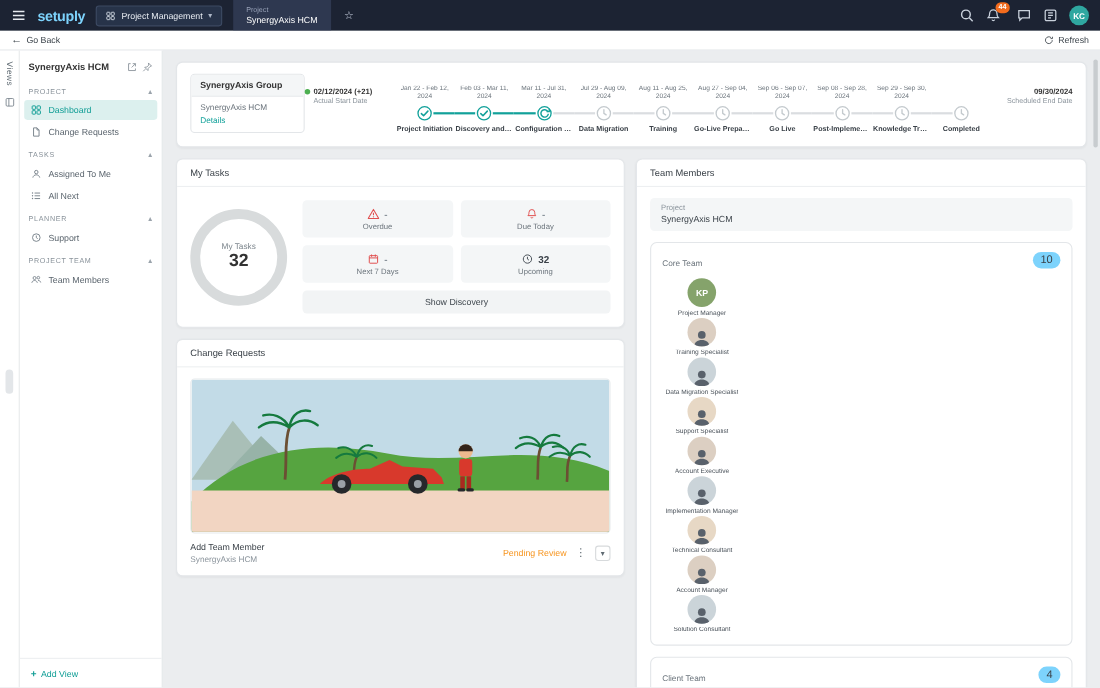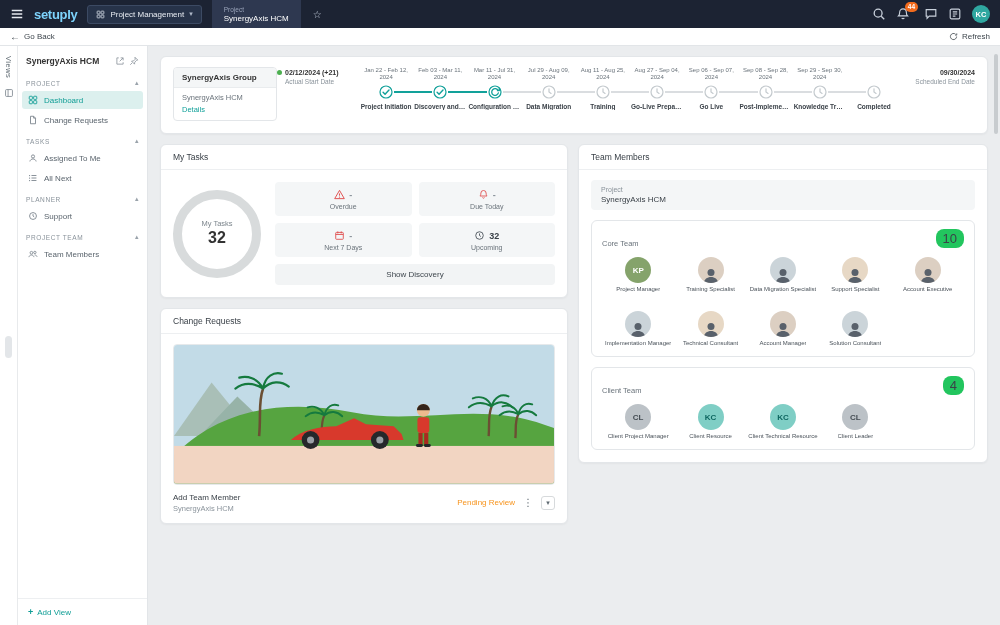--- a/index.html
+++ b/index.html
@@ -57,21 +57,21 @@
 
   
   .main { flex:1; background:#EBEDEF; padding:10px 12px; position:relative; overflow:hidden; }
   .main-scroll-thumb { position:absolute; right:2px; top:8px; width:4px; height:80px; background:#C8CCCF; border-radius:2px; cursor:pointer; }
 
   .card { background:#fff; border:1px solid #E3E6E9; border-radius:6px; box-shadow:0 1px 2px rgba(0,0,0,.04); }
   .card-header { padding:7px 12px; font-size:8.5px; font-weight:500; color:#3A4148; border-bottom:1px solid #EDEFF1; }
 
   
   .status-card { margin-bottom:10px; }
-  .status-body { display:flex; padding:10px 12px 12px; align-items:flex-start; }
+  .status-body { display:flex; padding:10px 12px 12px; align-items:flex-end; }
   .group-box { width:104px; border:1px solid #E3E6E9; border-radius:4px; overflow:hidden; flex:none; }
   .group-box-top { background:#F4F6F7; border-bottom:1px solid #E9ECEE; padding:5px 8px; font-size:8px; font-weight:bold; color:#333; white-space:nowrap; }
   .group-box-bottom { padding:5px 8px 6px; }
   .gb-project { font-size:7.5px; color:#6A737B; margin-bottom:3px; }
   .gb-details { font-size:7.5px; color:#12A19A; cursor:pointer; }
   .timeline { flex:1; display:flex; align-items:flex-start; min-width:0; }
   .tl-start { width:82px; flex:none; padding-top:2px; }
   .tl-start-date { font-size:7px; font-weight:bold; color:#333; display:flex; align-items:center; gap:3px; }
   .tl-start-date::before { content:""; width:5px; height:5px; border-radius:50%; background:#4CAF50; flex:none; }
   .tl-start-label { font-size:6.5px; color:#8A939B; margin-top:2px; padding-left:8px; }
@@ -127,22 +127,22 @@
   .dd-btn { width:14px; height:14px; border:1px solid #D7DADC; border-radius:3px; background:#fff; display:flex; align-items:center; justify-content:center; font-size:7px; color:#5F6A72; cursor:pointer; }
 
   
   .team-body { padding:10px 12px 12px; display:flex; flex-direction:column; gap:10px; }
   .proj-box { background:#F4F6F7; border-radius:4px; padding:6px 10px; cursor:default; }
   .proj-box-label { font-size:7px; color:#8A939B; }
   .proj-box-value { font-size:8px; color:#3A4148; margin-top:2px; }
   .team-group { border:1px solid #E3E6E9; border-radius:6px; padding:8px 10px 10px; }
   .tg-head { display:flex; align-items:flex-end; }
   .tg-label { font-size:7.5px; color:#6A737B; }
-  .tg-badge { margin-left:auto; background:#22c55e; border-radius:8px; padding:2px 7px; font-size:13px; color:#3A4148; }
-  .tg-grid { display:flex; flex-wrap:wrap; row-gap:19px; margin-top:9px; }
+  .tg-badge { margin-left:auto; background:#7dd3fc; border-radius:8px; padding:2px 7px; font-size:10px; color:#3A4148; }
+  .tg-grid { display:flex; flex-wrap:wrap; row-gap:1px; margin-top:9px;flex-direction:column; }
   .member { width:20%; display:flex; flex-direction:column; align-items:center; min-width:0; }
   .avatar { width:26px; height:26px; border-radius:50%; position:relative; overflow:hidden; display:flex; align-items:center; justify-content:center; background:#D5DADD; }
   .av-init { font-size:8px; font-weight:bold; position:relative; z-index:1; }
   .avatar .sil { display:none; position:absolute; bottom:-2px; left:3px; width:20px; height:20px; }
   .avatar.photo1 { background:#DCCFC2; } .avatar.photo2 { background:#CBD4D9; } .avatar.photo3 { background:#E7D8C5; }
   .avatar.photo1 .sil, .avatar.photo2 .sil, .avatar.photo3 .sil { display:block; }
   .avatar.green { background:#85A36B; color:#fff; }
   .avatar.teal { background:#7FCEC5; color:#0E6660; }
   .avatar.gray { background:#BCC2C7; color:#454D54; }
   .member-label { font-size:6px; color:#4A525A; margin-top:3px; white-space:nowrap; overflow:hidden; max-width:100%; }

